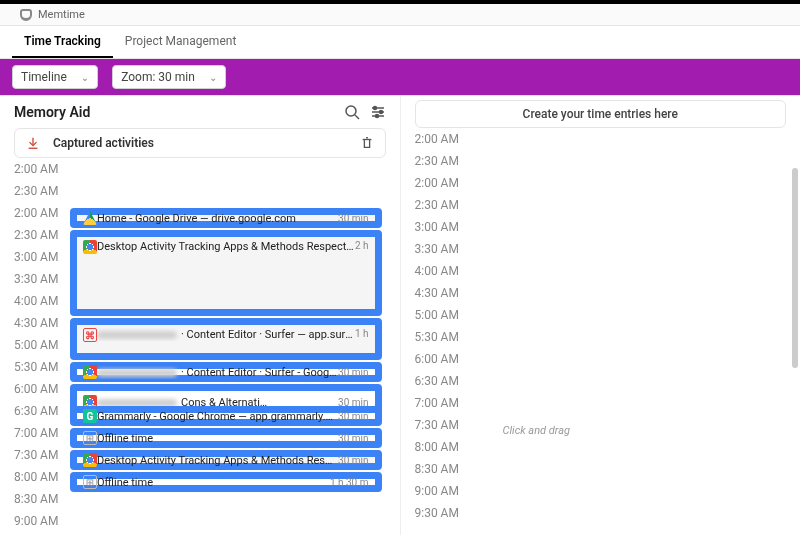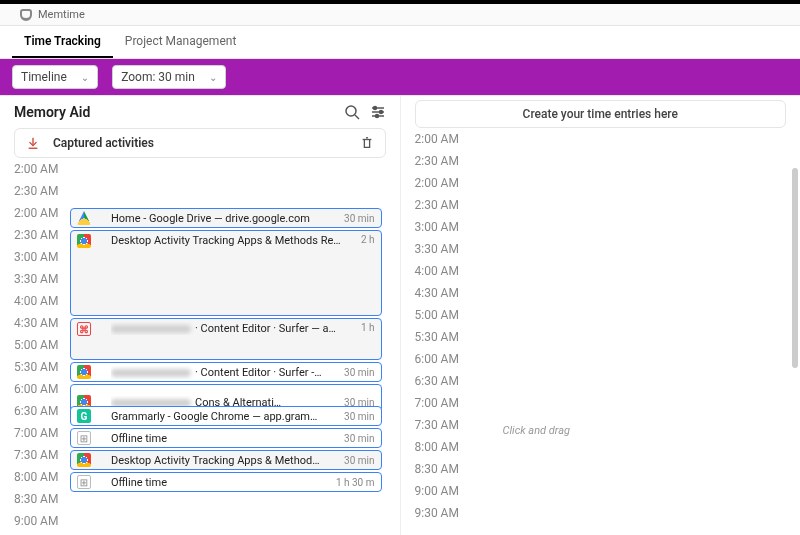--- a/index.html
+++ b/index.html
@@ -22,21 +22,21 @@
 .icon-btn { width: 16px; height: 16px; display:inline-flex; align-items:center; justify-content:center; cursor:pointer; }
 .subheader { display: flex; align-items: center; margin: 4px 14px 0; border: 1px solid #e5e5e5; border-radius: 6px; padding: 6px 10px; font-size: 12px; font-weight: 600; gap: 12px; }
 .subheader .dl-icon { color:#c43; }
 .subheader .trash { margin-left: auto; color:#666; }
 .subheader.center { justify-content: center; font-weight: 500; color:#444; }
 .timeline-wrap { flex: 1; overflow-y: auto; padding-top: 6px; position:relative; }
 .hour-col { position:absolute; left:0; top:0; width: 60px; }
 .time-label { height: 22px; font-size: 12px; color: #888; padding-left: 14px; display:flex; align-items:center; }
 .track { margin-left: 70px; margin-right: 10px; position: relative; }
 .card-list { position:absolute; left:0; right:8px; }
-.act-card { display: flex; align-items: center; background: #fff; border: 1px solid #3b82f6; border-radius: 4px; padding: 3px 6px; margin-bottom: 1px; font-size: 11px; gap: 20px; }
+.act-card { display: flex; align-items: center; background: #fff; border: 7px solid #3b82f6; border-radius: 4px; padding: 3px 6px; margin-bottom: 1px; font-size: 11px; gap: 0; }
 .act-card.shade { background: #f5f5f5; }
 .act-card .icon { width: 14px; height: 14px; flex-shrink: 0; border-radius: 2px; display:inline-flex; align-items:center; justify-content:center; font-size:10px; }
 .act-card .txt { flex: 1; white-space: nowrap; overflow: hidden; text-overflow: ellipsis; color:#222; }
 .act-card .dur { font-size: 10px; color: #888; flex-shrink: 0; }
 .blurred::before { content:""; display:inline-block; width:80px; height:8px; background:#d0d0d0; border-radius:4px; margin-right:4px; filter:blur(2px); vertical-align:middle; }
 .gdrive-icon { background: conic-gradient(#0f9d58 0 120deg,#ffcd40 120deg 240deg,#4285f4 240deg 360deg); clip-path: polygon(50% 0,100% 100%,0 100%); }
 .chrome-icon { background: radial-gradient(circle at 50% 50%,#4285f4 0 30%,#fff 30% 38%,transparent 38%), conic-gradient(#ea4335 0 120deg,#fbbc05 120deg 240deg,#34a853 240deg 360deg); border-radius:50%; }
 .surfer-icon { border:1px solid #e44; color:#e44; font-weight:bold; }
 .grammarly-icon { background:#15c39a; color:#fff; border-radius:50%; font-weight:bold; }
 .offline-icon { border:1px solid #bbb; color:#888; }

